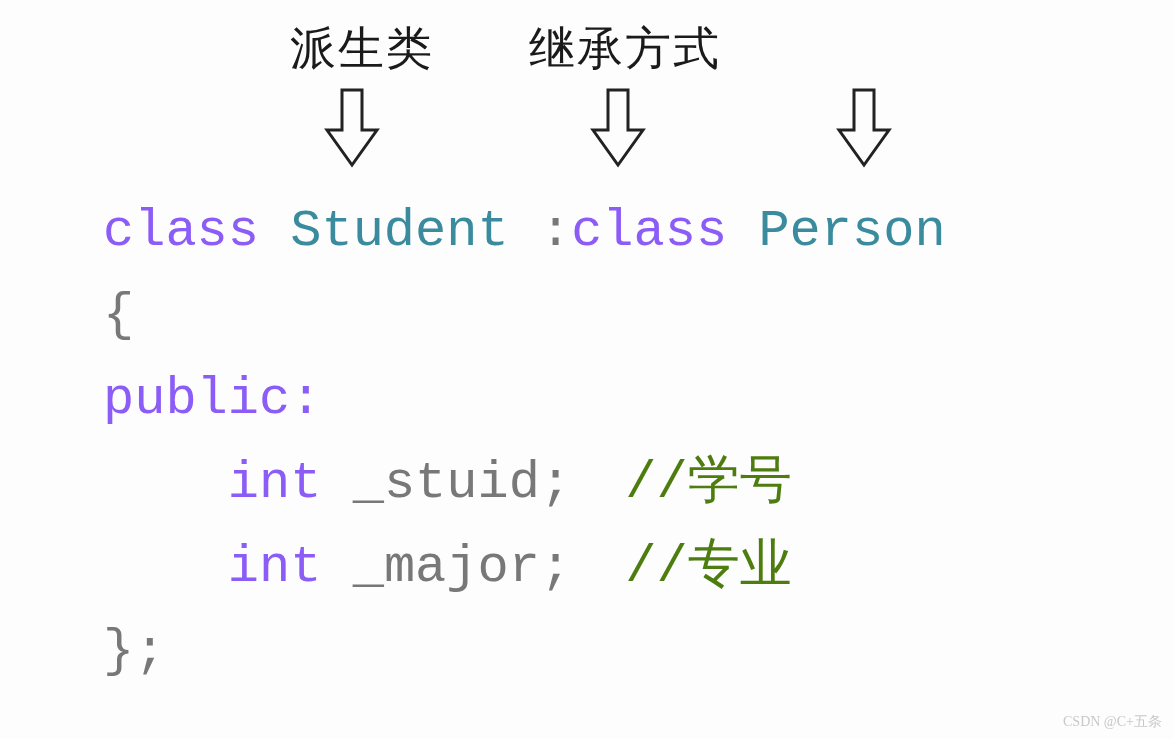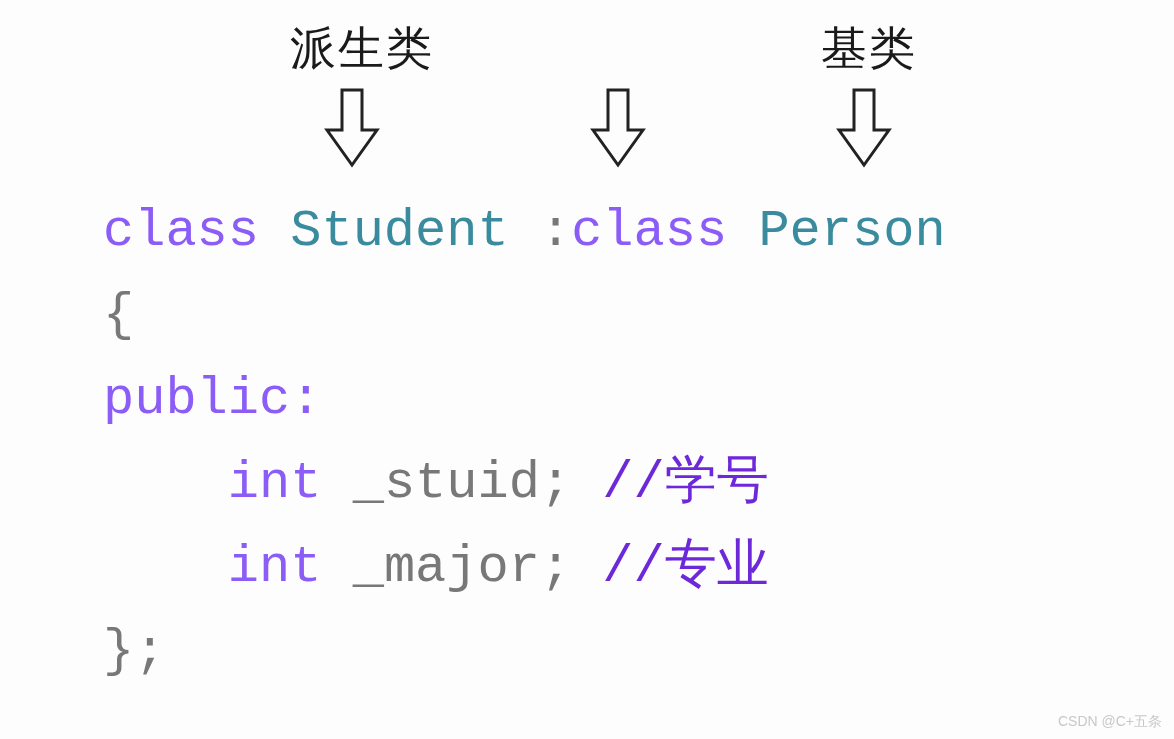--- a/index.html
+++ b/index.html
@@ -35,36 +35,36 @@
     top: 190px;
     left: 103px;
     font-family: "SimSun", "NSimSun", "Courier New", monospace;
     font-size: 52px;
     line-height: 84px;
     white-space: pre;
   }
   .kw-blue   { color: #8b5cf6; }  
   .id-gray   { color: #787878; }  
   .type-teal { color: #3a8b9d; }  
-  .comment   { color: #6d28d9; }  
+  .comment   { color: #4d7c0f; margin-left: 23px; }  
   .watermark {
     position: absolute;
     right: 12px;
     bottom: 8px;
     font-size: 14px;
     color: #c8c8c8;
-    font-family: Liberation Sans, sans-serif;
+    font-family: Liberation Serif, serif;
   }
 </style>
 </head>
 <body>
 
 <div class="annotation-row">
   <div class="anno" style="left:278px;">派生类</div>
-  <div class="anno" style="left:809px;">基类</div>
+  <div class="anno" style="left:517px;">继承方式</div>
 </div>
 
 <svg class="arrow" style="left:322px;" width="60" height="90">
   <path d="M20 5 H40 V45 H55 L30 80 L5 45 H20 Z" fill="none" stroke="#222" stroke-width="3"></path>
 </svg>
 <svg class="arrow" style="left:588px;" width="60" height="90">
   <path d="M20 5 H40 V45 H55 L30 80 L5 45 H20 Z" fill="none" stroke="#222" stroke-width="3"></path>
 </svg>
 <svg class="arrow" style="left:834px;" width="60" height="90">
   <path d="M20 5 H40 V45 H55 L30 80 L5 45 H20 Z" fill="none" stroke="#222" stroke-width="3"></path>

